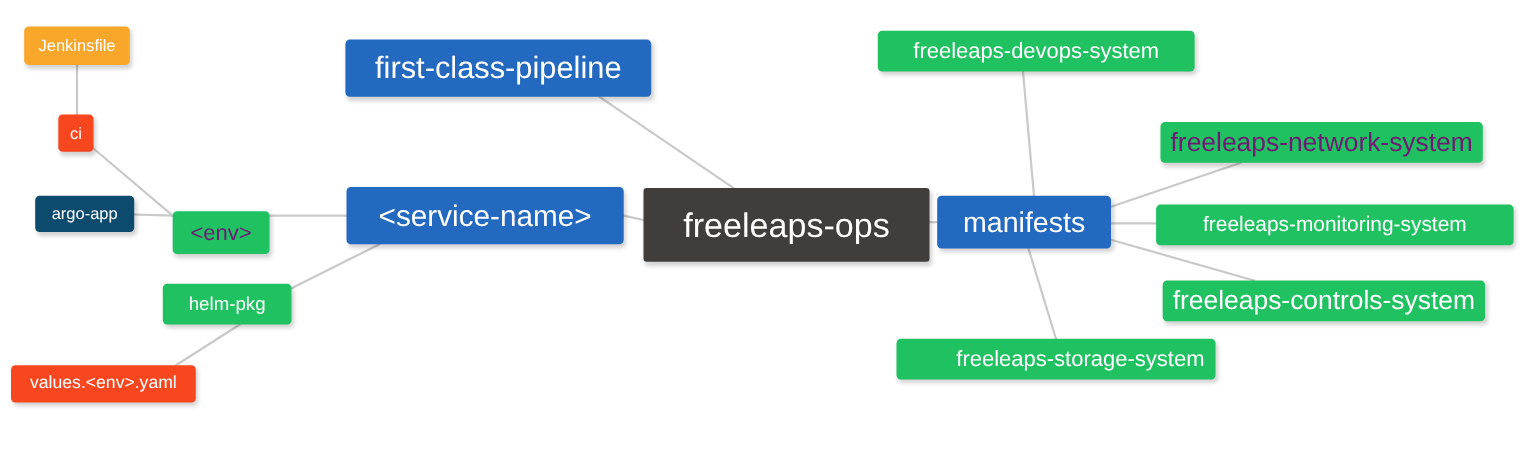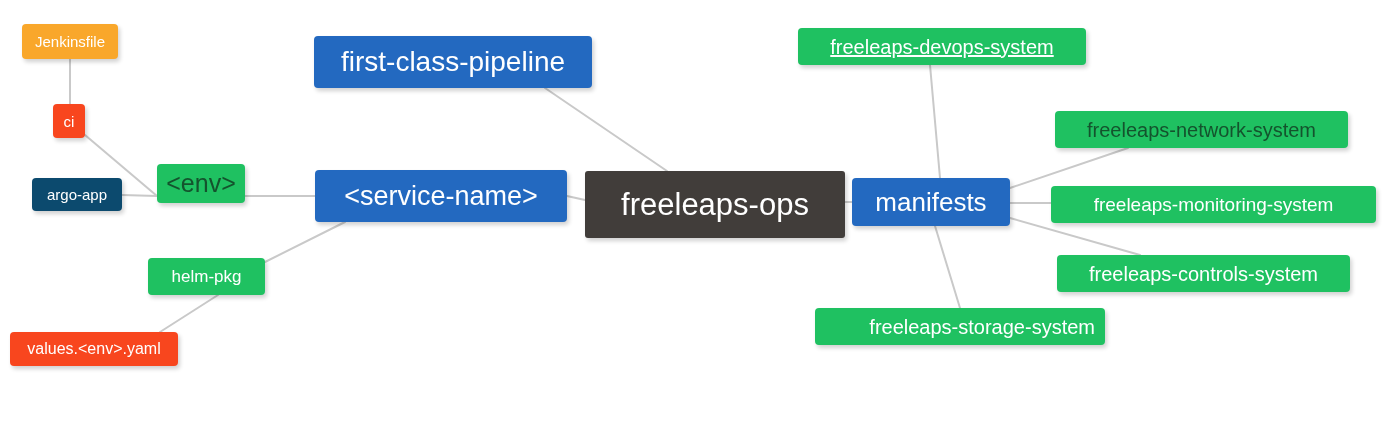--- a/index.html
+++ b/index.html
@@ -69,50 +69,50 @@
   <div id="node-layer">
       <div class="node" style="left: 22px; top: 24px; width: 96px; height: 35px; background: rgb(249, 167, 43); font-size: 15px; color: rgb(255, 255, 255);">
         <span>Jenkinsfile</span>
       </div>
       <div class="node" style="left: 53px; top: 104px; width: 32px; height: 34px; background: rgb(248, 70, 30); font-size: 15px; color: rgb(255, 255, 255);">
         <span>ci</span>
       </div>
       <div class="node" style="left: 32px; top: 178px; width: 90px; height: 33px; background: #0c4a6e; font-size: 15px; color: rgb(255, 255, 255);">
         <span>argo-app</span>
       </div>
-      <div class="node" style="left: 157px; top: 164px; width: 88px; height: 39px; background: rgb(31, 193, 97); font-size: 25px; color: #14532d;">
+      <div class="node" style="left: 157px; top: 192px; width: 88px; height: 39px; background: rgb(31, 193, 97); font-size: 20px; color: #701a75;">
         <span>&lt;env&gt;</span>
       </div>
       <div class="node" style="left: 148px; top: 258px; width: 117px; height: 37px; background: rgb(31, 193, 97); font-size: 17px; color: rgb(255, 255, 255);">
         <span>helm-pkg</span>
       </div>
       <div class="node" style="left: 10px; top: 332px; width: 168px; height: 34px; background: rgb(248, 70, 30); font-size: 16px; color: rgb(255, 255, 255);">
         <span>values.&lt;env&gt;.yaml</span>
       </div>
       <div class="node" style="left: 314px; top: 36px; width: 278px; height: 52px; background: rgb(35, 105, 192); font-size: 28px; color: rgb(255, 255, 255);">
         <span>first-class-pipeline</span>
       </div>
       <div class="node" style="left: 315px; top: 170px; width: 252px; height: 52px; background: rgb(35, 105, 192); font-size: 27px; color: rgb(255, 255, 255); text-align: right;">
         <span>&lt;service-name&gt;</span>
       </div>
       <div class="node root" style="left: 585px; top: 171px; width: 260px; height: 67px; background: rgb(65, 61, 58); font-size: 31px; color: rgb(255, 255, 255);">
         <span>freeleaps-ops</span>
       </div>
       <div class="node" style="left: 852px; top: 178px; width: 158px; height: 48px; background: rgb(35, 105, 192); font-size: 26px; color: rgb(255, 255, 255);">
         <span>manifests</span>
       </div>
-      <div class="node" style="left: 798px; top: 28px; width: 288px; height: 37px; background: rgb(31, 193, 97); font-size: 20px; color: rgb(255, 255, 255); text-decoration: underline;">
+      <div class="node" style="left: 798px; top: 28px; width: 288px; height: 37px; background: rgb(31, 193, 97); font-size: 20px; color: rgb(255, 255, 255);">
         <span>freeleaps-devops-system</span>
       </div>
-      <div class="node" style="left: 1055px; top: 111px; width: 293px; height: 37px; background: rgb(31, 193, 97); font-size: 20px; color: #14532d;">
+      <div class="node" style="left: 1055px; top: 111px; width: 293px; height: 37px; background: rgb(31, 193, 97); font-size: 24px; color: #701a75;">
         <span>freeleaps-network-system</span>
       </div>
       <div class="node" style="left: 1051px; top: 186px; width: 325px; height: 37px; background: rgb(31, 193, 97); font-size: 19px; color: rgb(255, 255, 255);">
         <span>freeleaps-monitoring-system</span>
       </div>
-      <div class="node" style="left: 1057px; top: 255px; width: 293px; height: 37px; background: rgb(31, 193, 97); font-size: 20px; color: rgb(255, 255, 255);">
+      <div class="node" style="left: 1057px; top: 255px; width: 293px; height: 37px; background: rgb(31, 193, 97); font-size: 24px; color: rgb(255, 255, 255);">
         <span>freeleaps-controls-system</span>
       </div>
       <div class="node" style="left: 815px; top: 308px; width: 290px; height: 37px; background: rgb(31, 193, 97); font-size: 20px; color: rgb(255, 255, 255); justify-content: flex-end;">
         <span>freeleaps-storage-system</span>
       </div>
     </div>
 </div>
 
 </body></html>

